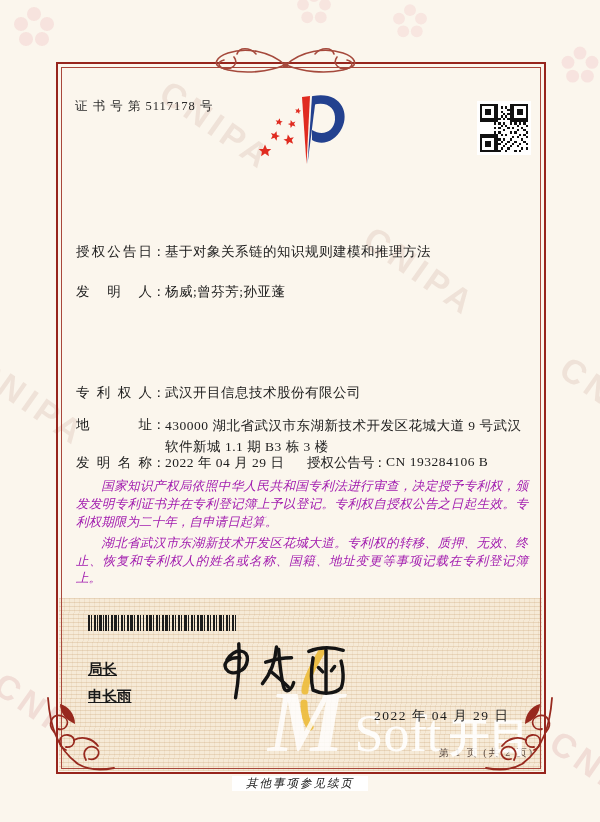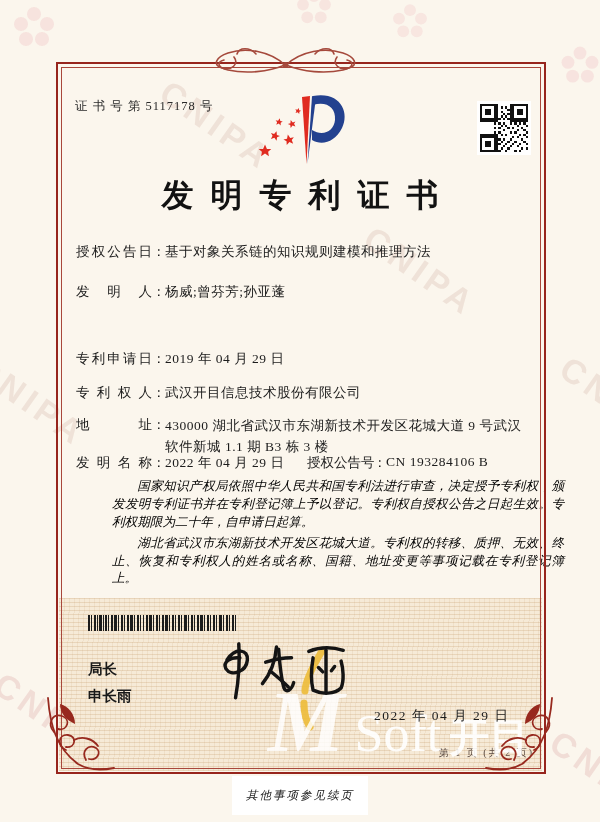--- a/index.html
+++ b/index.html
@@ -38,38 +38,38 @@
   .row{position:absolute;left:76px;font-size:13.5px;z-index:4;white-space:nowrap;}
   .lbl{display:inline-block;width:76px;text-align:justify;text-align-last:justify;vertical-align:top;}
   .colon{display:inline-block;width:13px;vertical-align:top;}
   .val{display:inline-block;vertical-align:top;letter-spacing:.5px;}
   .addr-lines{display:inline-block;vertical-align:top;white-space:normal;width:360px;
       letter-spacing:.5px;line-height:1.55;}
   .lbl2{display:inline-block;width:66px;text-align:justify;text-align-last:justify;vertical-align:top;}
 
   
   .body-text{position:absolute;left:76px;top:478px;width:452px;font-size:12.6px;line-height:1.42;
-      font-style:italic;color:#000000;z-index:4;text-align:justify;margin-left:36px;}
+      font-style:italic;color:#a21caf;z-index:4;text-align:justify;}
   .body-text p{margin:0 0 3px 0;text-indent:2em;}
 
   
   .barcode{position:absolute;left:88px;top:615px;width:150px;height:16px;z-index:4;}
   .signer{position:absolute;left:88px;top:656px;z-index:4;font-family:"Liberation Sans",sans-serif;
-      font-weight:bold;font-size:14.5px;color:#1a1a1a;line-height:1.85;}
+      font-weight:bold;font-size:14.5px;color:#1a1a1a;line-height:1.85;text-decoration:underline;}
   .sig{position:absolute;left:214px;top:636px;width:140px;height:76px;z-index:4;}
   .swoosh{position:absolute;left:292px;top:645px;width:46px;height:86px;z-index:3;}
   .wm-km{position:absolute;left:268px;top:672px;z-index:3;white-space:nowrap;color:rgba(255,255,255,0.82);}
   .wm-km .m{font-size:86px;font-style:italic;font-weight:bold;font-family:"Liberation Serif",serif;}
   .wm-km .soft{font-size:52px;font-family:"Liberation Serif",serif;margin-left:10px;color:rgba(255,255,255,0.9);}
   .wm-km .kai{font-size:40px;font-weight:bold;margin-left:8px;color:rgba(255,255,255,0.9);}
   .date{position:absolute;left:374px;top:707px;font-size:13.5px;letter-spacing:1.5px;z-index:4;}
   .page-num{position:absolute;left:0;top:746px;width:534px;text-align:right;font-size:10px;
       letter-spacing:2px;color:#5a4a42;z-index:2;}
   .note{position:absolute;left:50%;transform:translateX(-50%);top:776px;background:#ffffff;
-      padding:12px 14px;font-size:11.5px;letter-spacing:2px;font-style:italic;color:#222;z-index:6;}
+      padding:0 14px;font-size:11.5px;letter-spacing:2px;font-style:italic;color:#222;z-index:6;}
 </style>
 </head>
 <body>
 
 <div class="page">
 
   <svg class="blossom" style="left:8px;top:2px" width="52" height="52" viewBox="0 0 52 52">
     <g fill="#eaa8b0" opacity="0.45">
       <circle cx="26" cy="12" r="7"></circle>
         <circle cx="39" cy="22" r="7"></circle>
@@ -192,30 +192,26 @@
       <use href="#st" transform="translate(42,36) scale(0.42) rotate(-18)"></use>
       <use href="#st" transform="translate(48,23) scale(0.32) rotate(14)"></use>
       <polygon points="52,9 60,8 56.5,76"></polygon>
     </g>
     <g fill="#23418f">
       <polygon points="62,8 66,9 57.5,76"></polygon>
       <path d="M63 8 C90 3 100 24 92 40 C85 54 72 58 62 52 L62 42 C73 49 84 43 85 32 C86 19 76 13 63 17 Z"></path>
     </g>
   </svg>
 
-  <div class="title">发明专利证书</div>
 
   <div class="row" style="top:243px">
     <span class="lbl">授权公告日</span><span class="colon">：</span><span class="val">基于对象关系链的知识规则建模和推理方法</span>
   </div>
   <div class="row" style="top:283px">
     <span class="lbl">发明人</span><span class="colon">：</span><span class="val">杨威;曾芬芳;孙亚蓬</span>
-  </div>
-  <div class="row" style="top:350px">
-    <span class="lbl">专利申请日</span><span class="colon">：</span><span class="val">2019 年 04 月 29 日</span>
   </div>
   <div class="row" style="top:384px">
     <span class="lbl">专利权人</span><span class="colon">：</span><span class="val">武汉开目信息技术股份有限公司</span>
   </div>
   <div class="row" style="top:416px">
     <span class="lbl">地址</span><span class="colon">：</span><span class="addr-lines"><span>430000 湖北省武汉市东湖新技术开发区花城大道 9 号武汉</span><br><span>软件新城 1.1 期 B3 栋 3 楼</span></span>
   </div>
   <div class="row" style="top:454px">
     <span class="lbl">发明名称</span><span class="colon">：</span><span class="val">2022 年 04 月 29 日</span>
   </div>

